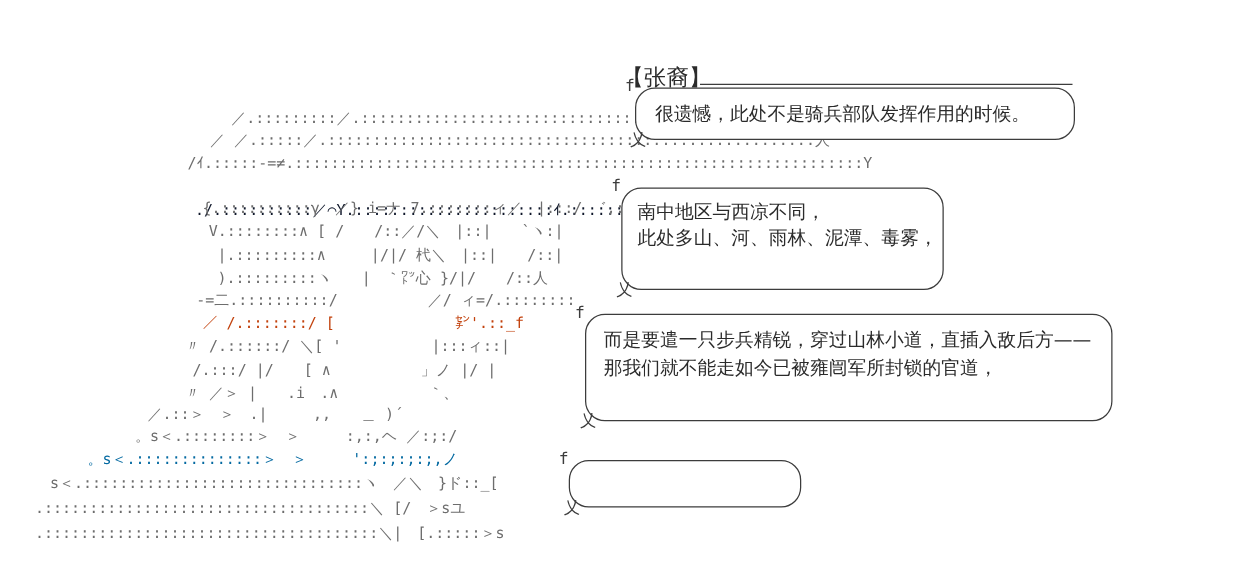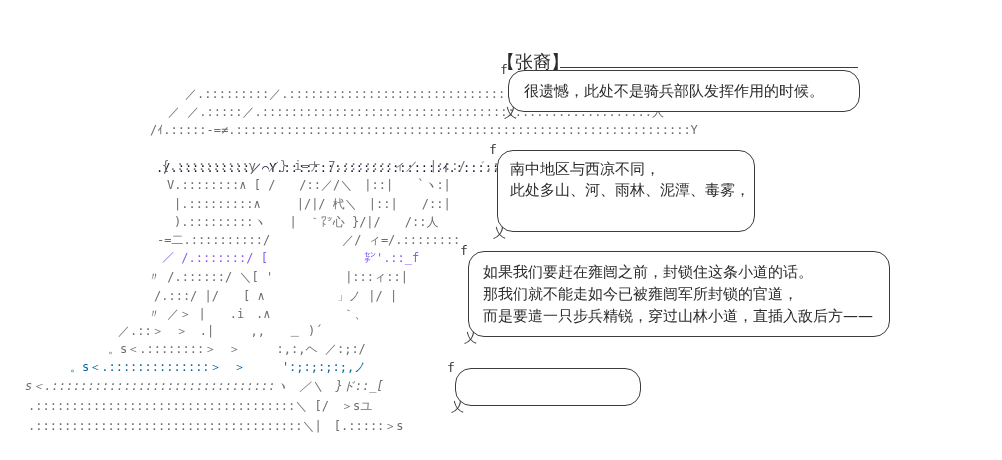--- a/index.html
+++ b/index.html
@@ -96,28 +96,28 @@
   <div class="aa-layer">
       <div class="aa-row" style="left: 185px; top: 88px; color: rgb(109, 109, 109);">／.:::::::::／.::::::::::::::::::::::::::::::::::::::::::::::::::|</div>
       <div class="aa-row" style="left: 168px; top: 106px; color: rgb(109, 109, 109);">／ ／.:::::／.::::::::::::::::::::::::::::::::::::::::::::::::::::::人</div>
       <div class="aa-row" style="left: 150px; top: 124px; color: rgb(109, 109, 109);">/ｲ.:::::-=≠.:::::::::::::::::::::::::::::::::::::::::::::::::::::::::::::::Y</div>
       <div class="aa-row" style="left: 156px; top: 142px; color: #0f172a; margin-top: 20px;">./.::::::::::／⌒Y.::::::::::::::::::::::ｲ.::::::::::::::::f´</div>
       <div class="aa-row" style="left: 162px; top: 160px; color: rgb(109, 109, 109);">{.::::::::::γ　／} i=ナ 7.:::::::ィ／　|:::/ ゛,:::::|</div>
       <div class="aa-row" style="left: 167px; top: 179px; color: rgb(109, 109, 109);">V.::::::::∧ [ /　　/::／/＼　|::|　　`ヽ:|</div>
       <div class="aa-row" style="left: 174px; top: 198px; color: rgb(109, 109, 109);">|.:::::::::∧　　　|/|/ 杙＼　|::|　　/::|</div>
       <div class="aa-row" style="left: 174px; top: 216px; color: rgb(109, 109, 109);">).:::::::::ヽ　　|　｀㍗心 }/|/　　/::人</div>
       <div class="aa-row" style="left: 157px; top: 234px; color: rgb(109, 109, 109);">-=二.::::::::::/　　　　　　／/ ィ=/.::::::::</div>
-      <div class="aa-row" style="left: 162px; top: 252px; color: #8b5cf6; text-align: center;">／ /.:::::::/ [　　　　　　　　㌢'.::_f</div>
+      <div class="aa-row" style="left: 162px; top: 252px; color: #c2410c; text-align: center;">／ /.:::::::/ [　　　　　　　　㌢'.::_f</div>
       <div class="aa-row" style="left: 148px; top: 271px; color: rgb(109, 109, 109);">〃 /.::::::/ ＼[ '　　　　　　|:::ィ::|</div>
       <div class="aa-row" style="left: 154px; top: 290px; color: rgb(109, 109, 109);">/.:::/ |/　　[ ∧　　　　　　」ノ |/ |</div>
       <div class="aa-row" style="left: 148px; top: 308px; color: rgb(109, 109, 109);">〃 ／＞ |　　.i　.∧　　　　　　｀、</div>
       <div class="aa-row" style="left: 118px; top: 325px; color: rgb(109, 109, 109);">／.::＞　＞　.|　　ゞ,,　　＿ )´</div>
       <div class="aa-row" style="left: 108px; top: 343px; color: rgb(109, 109, 109);">。s＜.::::::::＞　＞　　ゞ:,:,ヘ ／:;:/</div>
       <div class="aa-row" style="left: 70px; top: 361px; color: #0369a1;">。s＜.::::::::::::::＞　＞　　ゞ':;:;:;:;,ノ</div>
-      <div class="aa-row" style="left: 25px; top: 380px; color: rgb(109, 109, 109); font-style: italic;">s＜.:::::::::::::::::::::::::::::::ヽ　／＼　}ド::_[</div>
+      <div class="aa-row" style="left: 40px; top: 380px; color: rgb(109, 109, 109);">s＜.:::::::::::::::::::::::::::::::ヽ　／＼　}ド::_[</div>
       <div class="aa-row" style="left: 28px; top: 400px; color: rgb(109, 109, 109);">.::::::::::::::::::::::::::::::::::::＼ [/　＞sユ</div>
       <div class="aa-row" style="left: 28px; top: 420px; color: rgb(109, 109, 109);">.:::::::::::::::::::::::::::::::::::::＼|　[.:::::＞s</div>
     </div>
 
   <div class="speaker">【张裔】</div>
   <div class="speaker-underline"></div>
 
   <div class="bubble bubble-1">
     <span class="tail-top">f</span>
     <span class="tail-bottom">乂</span>
@@ -127,23 +127,22 @@
   <div class="bubble bubble-2">
     <span class="tail-top">f</span>
     <span class="tail-bottom">乂</span>
     <span class="line">南中地区与西凉不同，</span>
     <span class="line">此处多山、河、雨林、泥潭、毒雾，</span>
   </div>
 
   <div class="bubble bubble-3">
     <span class="tail-top">f</span>
     <span class="tail-bottom">乂</span>
-    <span class="line">如果我们要赶在雍闿之前，封锁住这条小道的话。</span>
+    <span class="line">而是要遣一只步兵精锐，穿过山林小道，直插入敌后方——</span>
     <span class="line">那我们就不能走如今已被雍闿军所封锁的官道，</span>
-    <span class="line">而是要遣一只步兵精锐，穿过山林小道，直插入敌后方——</span>
   </div>
 
   <div class="bubble bubble-4">
     <span class="tail-top">f</span>
     <span class="tail-bottom">乂</span>
   </div>
 
 </div>
 
 </body></html>

